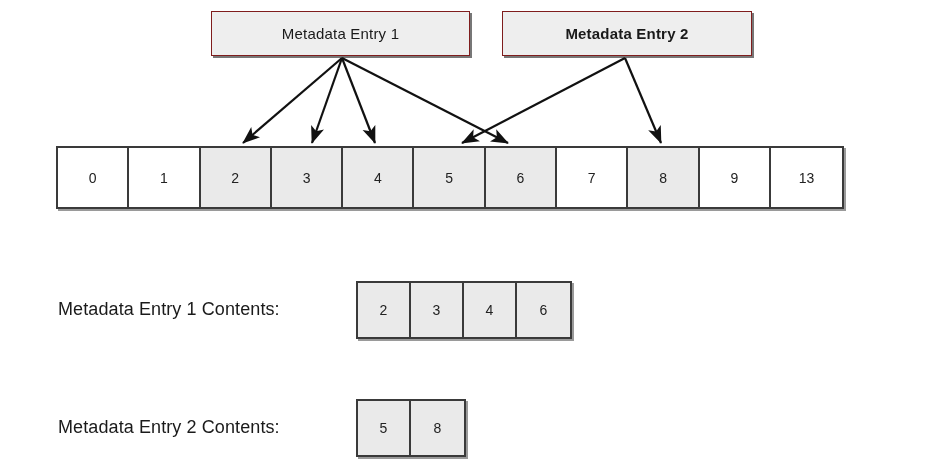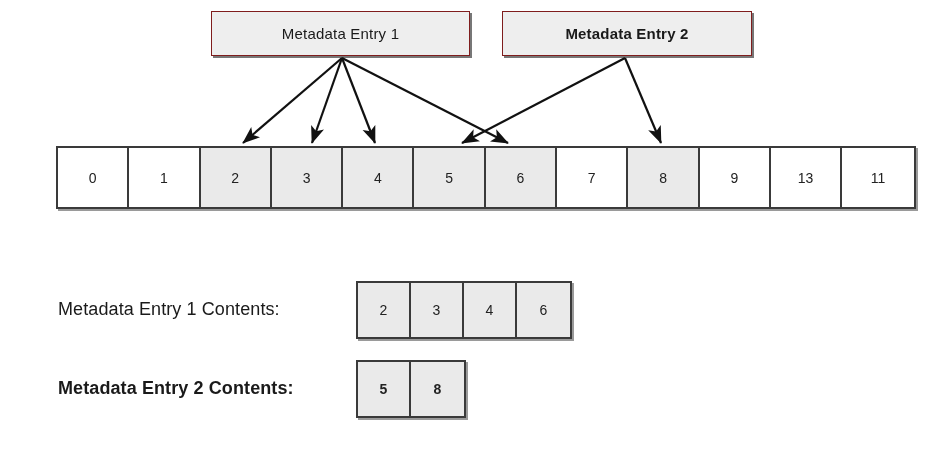--- a/index.html
+++ b/index.html
@@ -74,21 +74,21 @@
   #main-array .cell.shaded { background: #eaeaea; }
 
   
   .contents-row {
     position: absolute;
     left: 0;
     width: 952px;
     height: 58px;
   }
   #contents-row-1 { top: 281px; }
-  #contents-row-2 { top: 360px; font-weight: bold; }
+  #contents-row-2 { top: 399px; }
 
   .contents-label {
     position: absolute;
     left: 58px;
     top: 18px;
     font-size: 18px;
     color: #1a1a1a;
     white-space: nowrap;
     letter-spacing: 0.1px;
   }
@@ -173,23 +173,20 @@
       </div>
       <div class="cell shaded">
         <span>8</span>
       </div>
       <div class="cell">
         <span>9</span>
       </div>
       <div class="cell">
         <span>13</span>
       </div>
-      <div class="cell">
-        <span>11</span>
-      </div>
     </div>
 
   <div id="contents-row-1" class="contents-row">
     <div class="contents-label">Metadata Entry 1 Contents:</div>
     <div class="contents-cells" id="contents-cells-1">
         <div class="cell">
           <span>2</span>
         </div>
         <div class="cell">
           <span>3</span>

